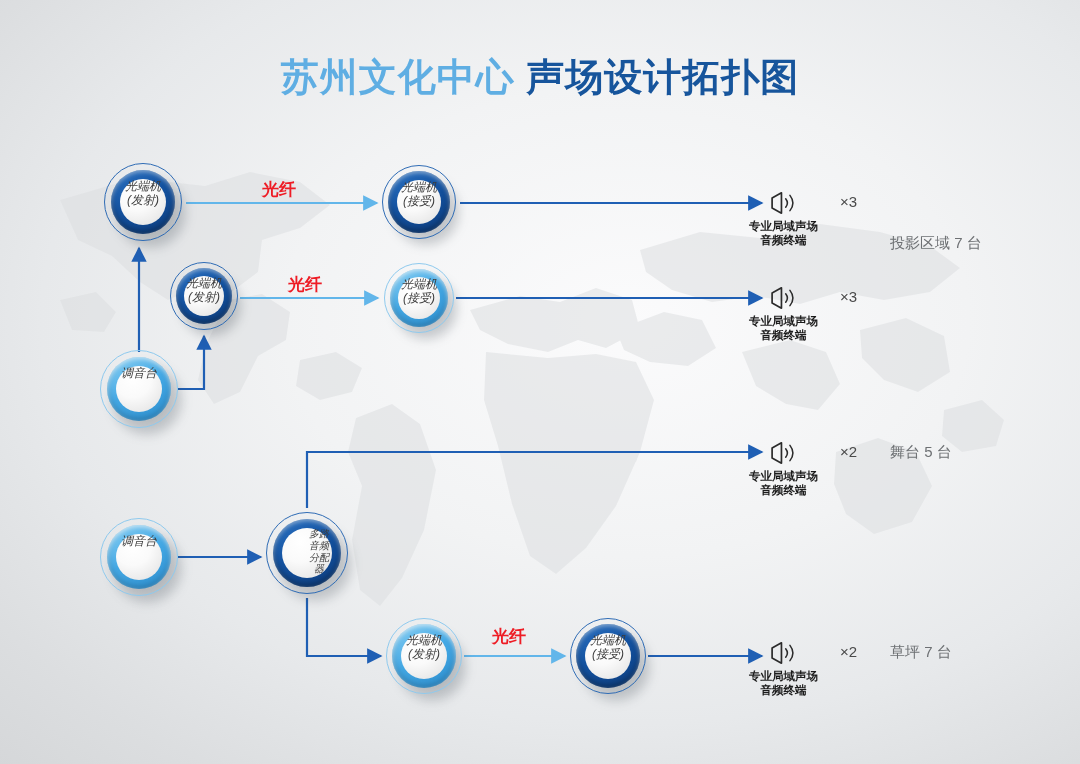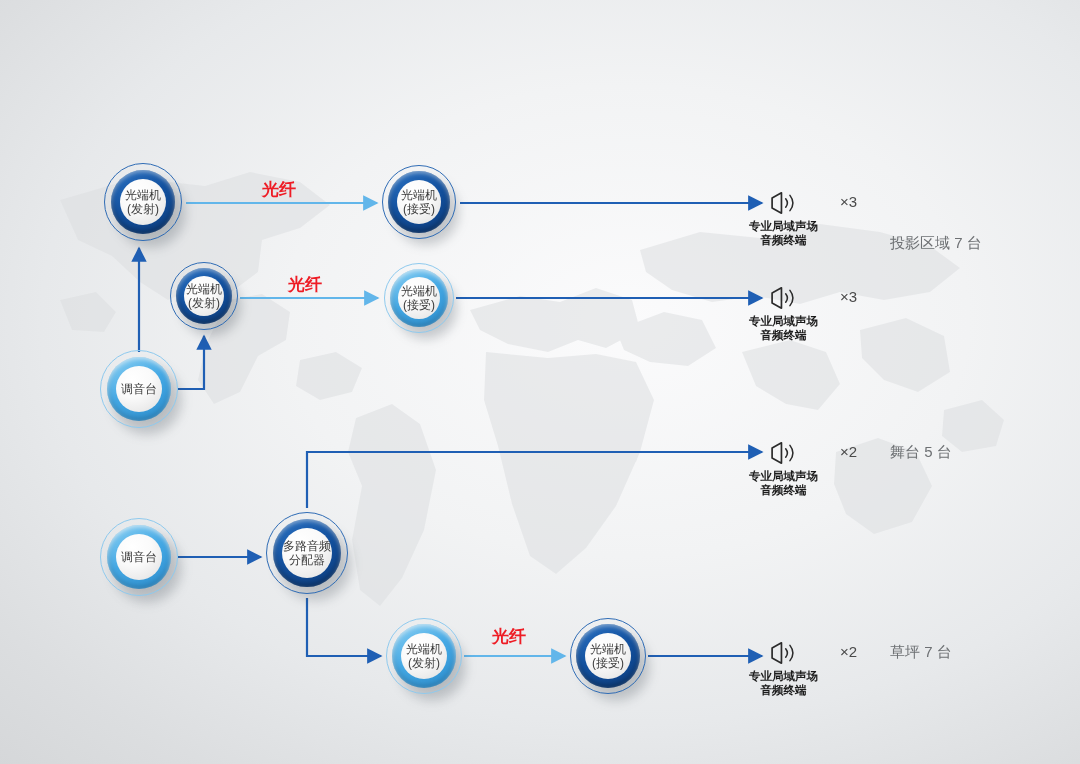--- a/index.html
+++ b/index.html
@@ -41,22 +41,22 @@
   .node .ring-outer{
     position:absolute;inset:0;border-radius:50%;
     box-sizing:border-box;
   }
   .node .ring-mid{
     position:absolute;border-radius:50%;box-sizing:border-box;
   }
   .node .core{
     position:absolute;border-radius:50%;
     background:radial-gradient(circle at 36% 28%, #ffffff 0%, #fafafa 42%, #ececec 72%, #dcdcdc 100%);
-    display:flex;align-items:center;justify-content:center;
-    text-align:center;box-sizing:border-box;
+    display:flex;justify-content:center;
+    text-align:center;box-sizing:border-box;font-style:italic;
   }
   .node .core .lbl{
     color:#3c3c3c;line-height:1.18;font-weight:normal;
     font-family:"Liberation Sans","DejaVu Sans",sans-serif;
   }
   .node .shadow{
     position:absolute;border-radius:50%;
     background:radial-gradient(circle at 50% 50%, rgba(60,70,80,.42) 0%, rgba(60,70,80,.22) 55%, rgba(60,70,80,0) 72%);
     filter:blur(4px);
     z-index:-1;
@@ -120,20 +120,24 @@
         <path d="M742 352 L790 340 L826 352 L840 384 L818 410 L786 404 L756 386 Z"></path>
         <path d="M860 330 L906 318 L944 336 L950 372 L918 392 L884 380 L862 358 Z"></path>
         <path d="M836 452 L878 438 L916 452 L932 486 L912 522 L874 534 L846 514 L834 484 Z"></path>
         <path d="M944 410 L982 400 L1004 420 L996 446 L962 452 L942 436 Z"></path>
         <path d="M614 420 L632 414 L644 436 L636 462 L620 456 Z"></path>
         <path d="M60 300 L96 292 L116 312 L104 332 L72 330 Z"></path>
       </g>
     </svg>
   </div>
 
+  <div id="title">
+    <span class="t-light">苏州文化中心</span>
+    <span class="t-dark">声场设计拓扑图</span>
+  </div>
 
   <div id="wires">
     <svg viewBox="0 0 1080 764" preserveAspectRatio="none">
       <defs>
         <marker id="ar-audio" viewBox="0 0 10 10" refX="9" refY="5" markerWidth="7" markerHeight="7" orient="auto-start-reverse">
           <path d="M0 0 L10 5 L0 10 z" fill="#1f5fb4"></path>
         </marker>
         <marker id="ar-fiber" viewBox="0 0 10 10" refX="9" refY="5" markerWidth="7" markerHeight="7" orient="auto-start-reverse">
           <path d="M0 0 L10 5 L0 10 z" fill="#62b6ea"></path>
         </marker>
@@ -210,21 +214,21 @@
         <div class="ring-mid" style="inset: 7px;"></div>
         <div class="core" style="inset: 16px;">
           <div class="lbl" style="font-size: 12px;"><span>调音台</span></div>
         </div>
       </div>
       <div class="node n-dark" style="left: 266px; top: 512px; width: 82px; height: 82px;">
         <div class="shadow" style="left: 8px; top: 11px; width: 82px; height: 82px;"></div>
         <div class="ring-outer"></div>
         <div class="ring-mid" style="inset: 7px;"></div>
         <div class="core" style="inset: 16px;">
-          <div class="lbl" style="font-size: 12px;"><span>多路音频</span><br><span>分配器</span></div>
+          <div class="lbl" style="font-size: 10px; margin-left: 24px;"><span>多路音频</span><br><span>分配器</span></div>
         </div>
       </div>
       <div class="node n-light" style="left: 386px; top: 618px; width: 76px; height: 76px;">
         <div class="shadow" style="left: 8px; top: 11px; width: 76px; height: 76px;"></div>
         <div class="ring-outer"></div>
         <div class="ring-mid" style="inset: 6px;"></div>
         <div class="core" style="inset: 15px;">
           <div class="lbl" style="font-size: 12px;"><span>光端机</span><br><span>(发射)</span></div>
         </div>
       </div>

